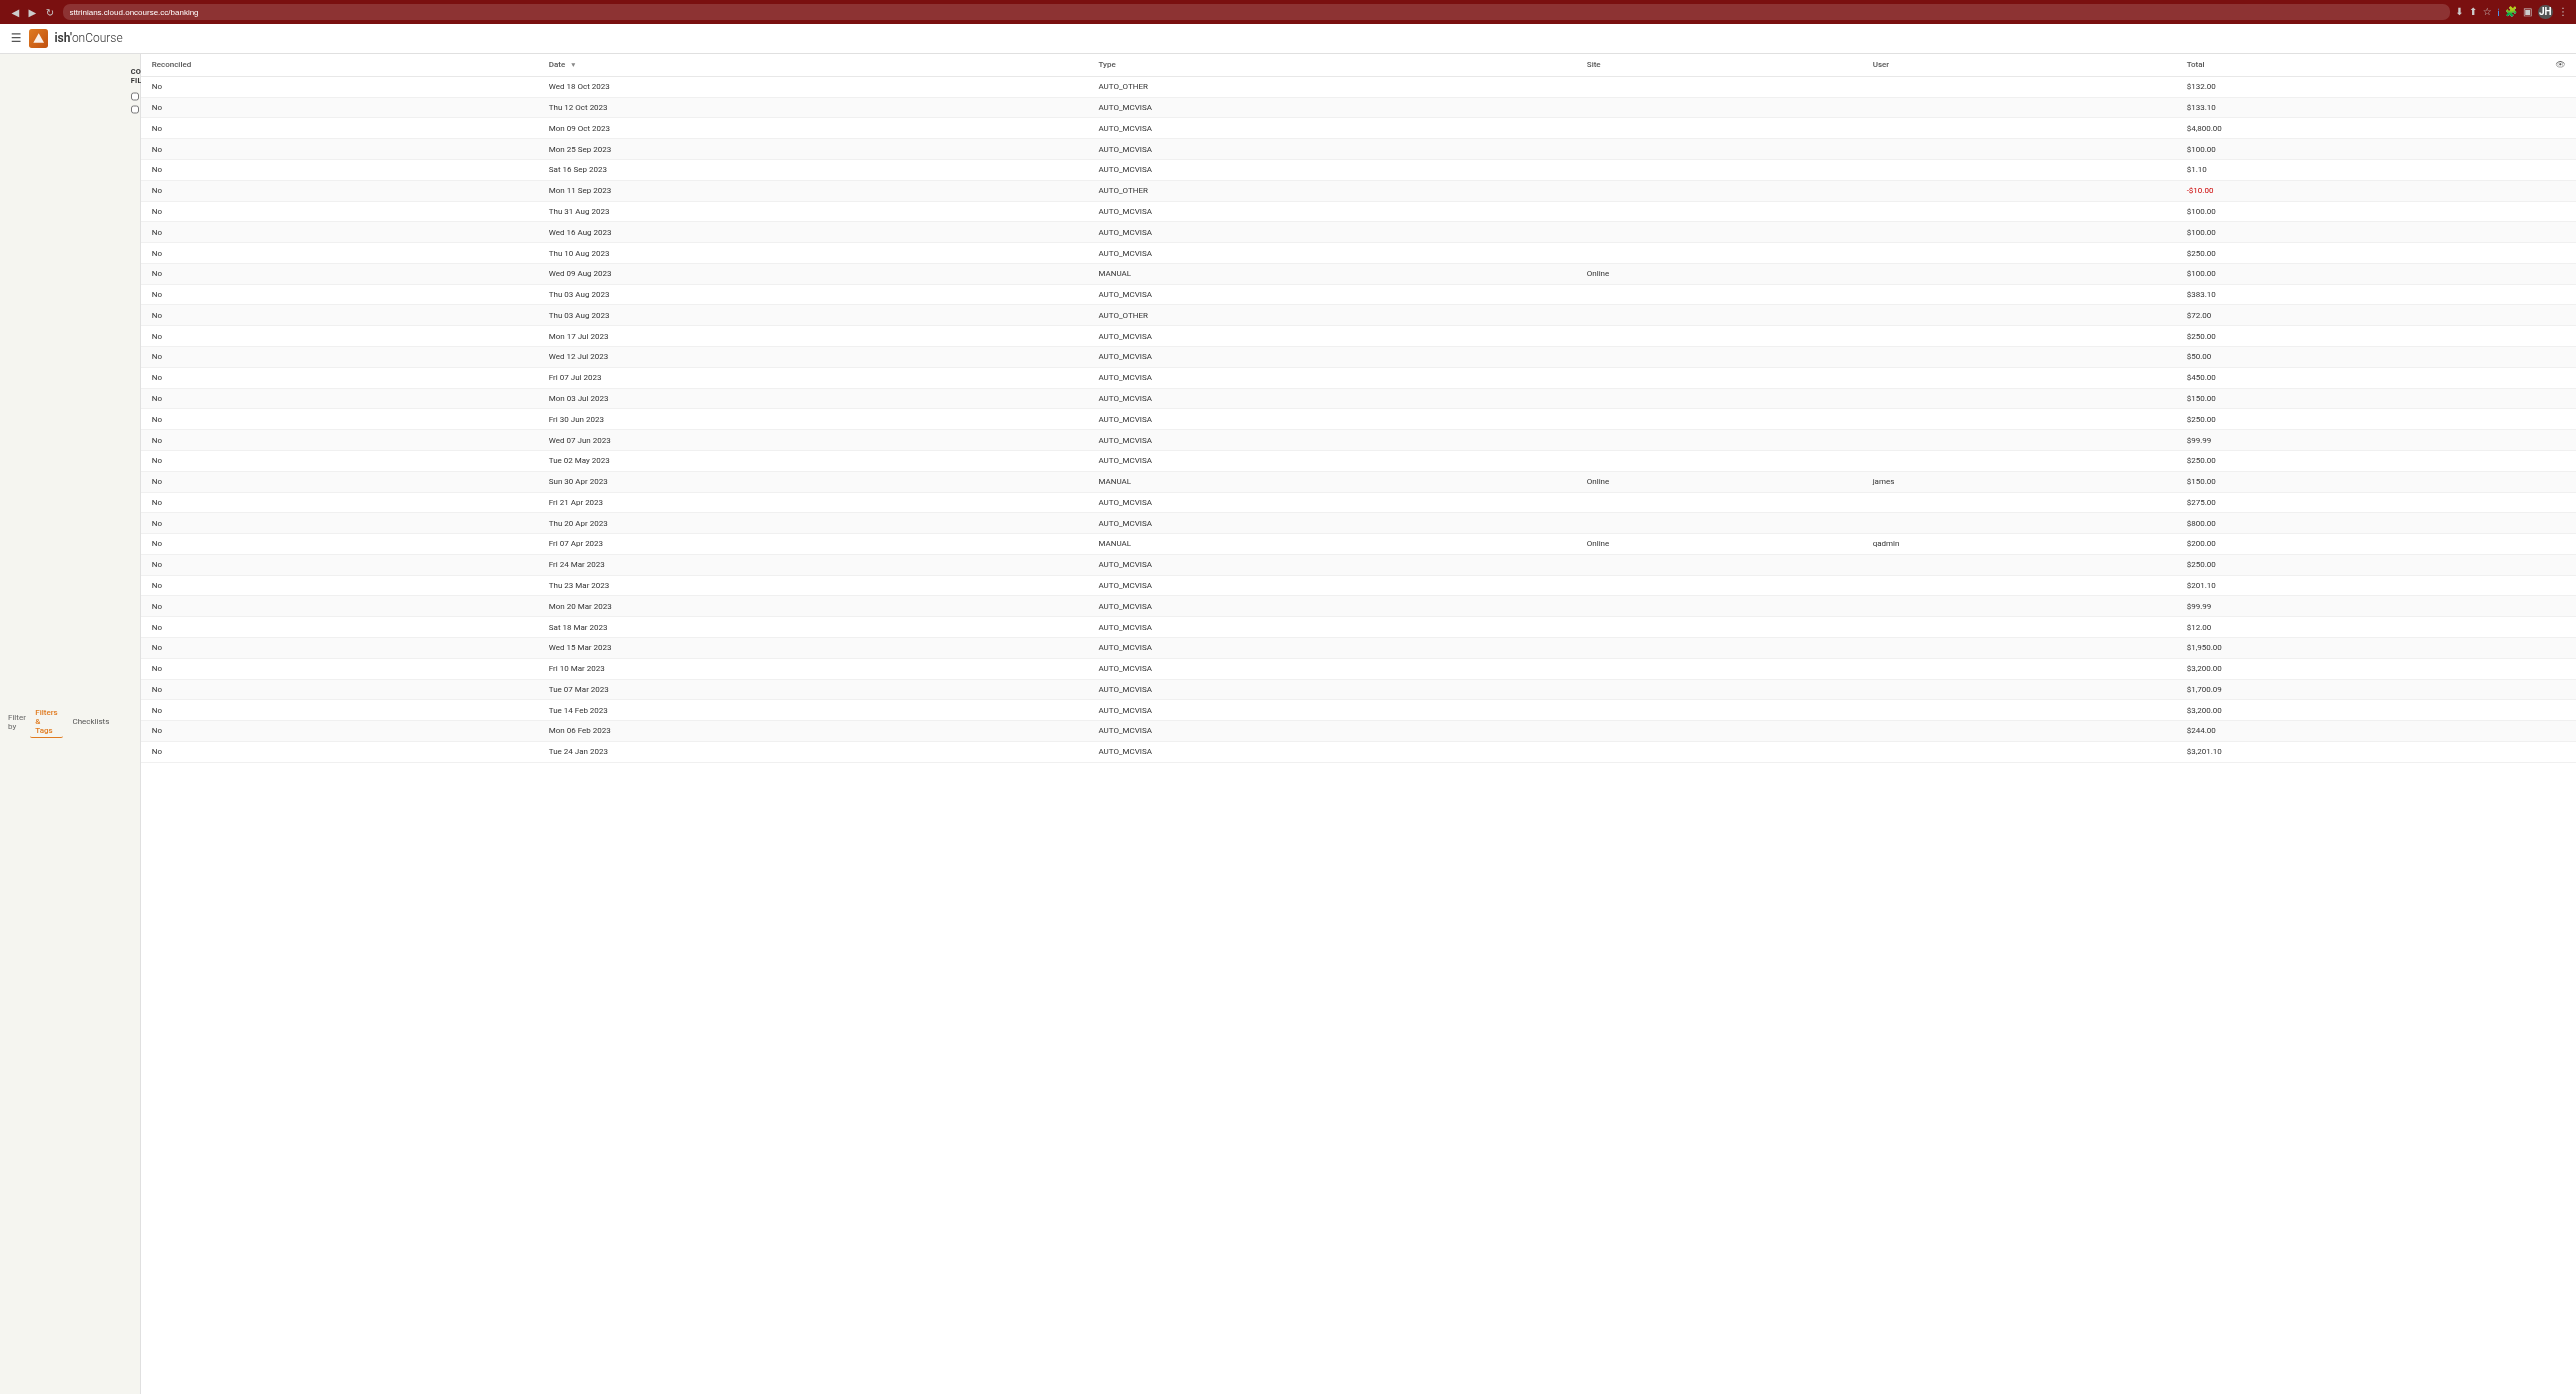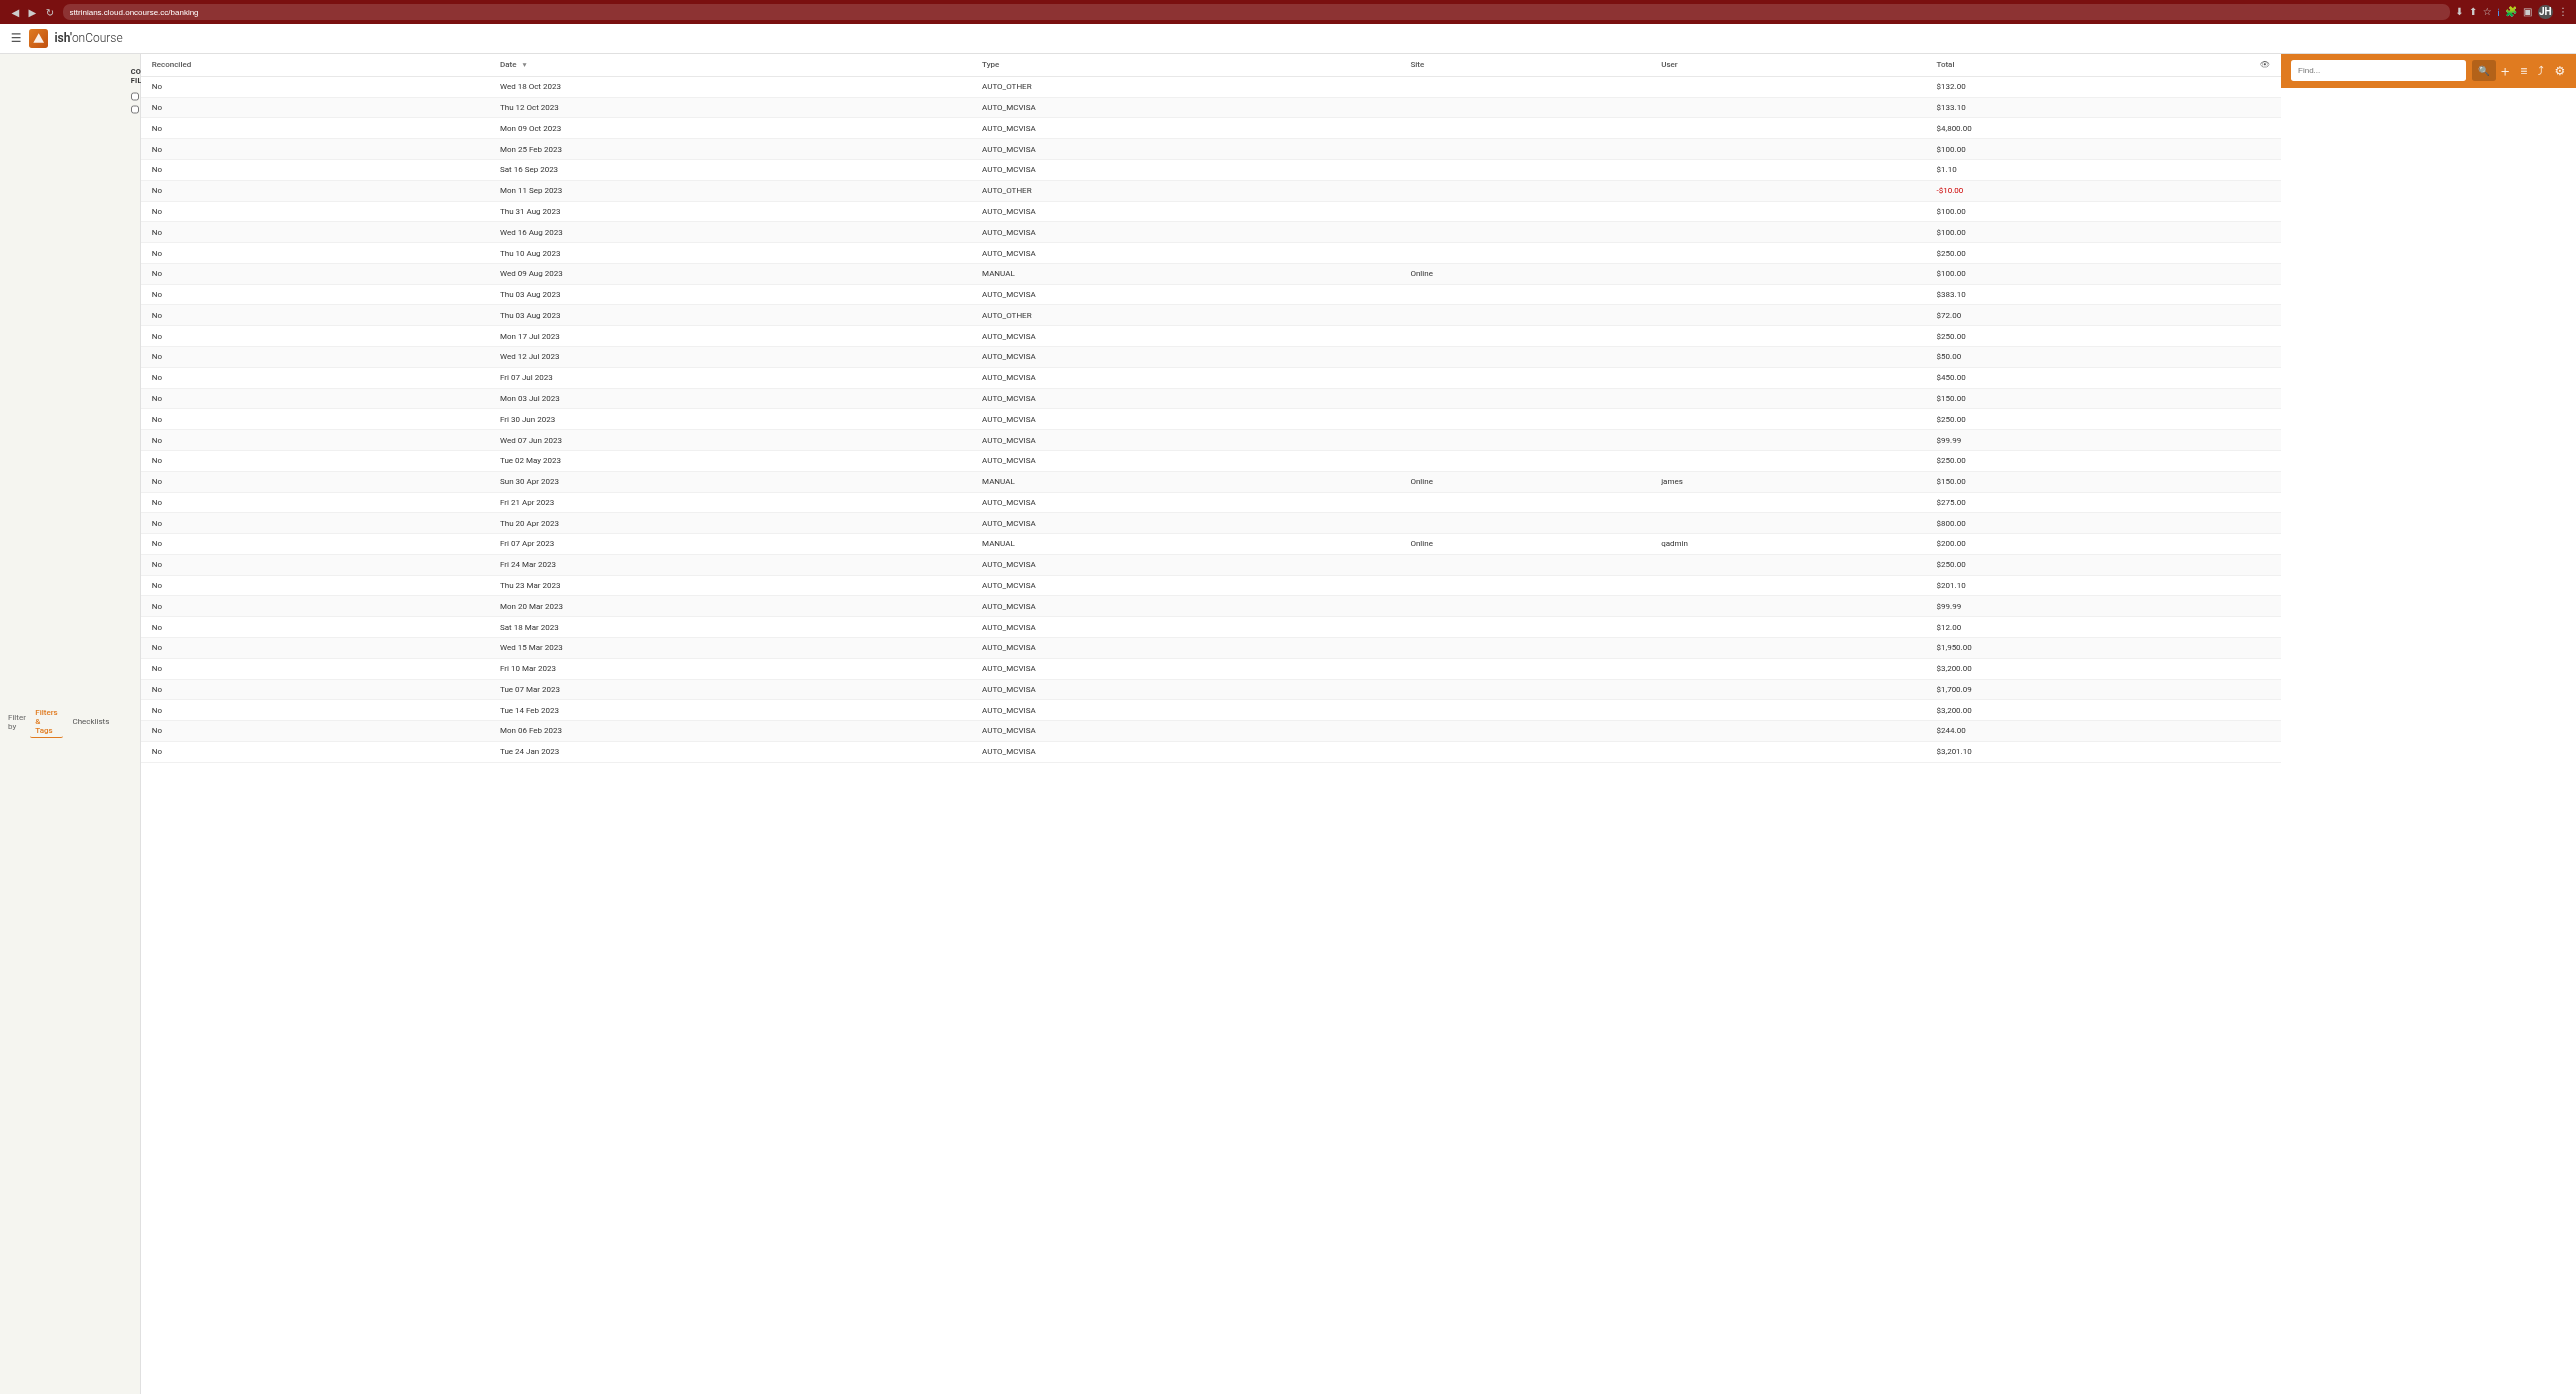--- a/index.html
+++ b/index.html
@@ -342,21 +342,21 @@
                 <td>No</td>
                 <td>Mon 09 Oct 2023</td>
                 <td>AUTO_MCVISA</td>
                 <td></td>
                 <td></td>
                 <td>$4,800.00</td>
                 <td></td>
               </tr>
               <tr>
                 <td>No</td>
-                <td>Mon 25 Feb 2023</td>
+                <td>Mon 25 Sep 2023</td>
                 <td>AUTO_MCVISA</td>
                 <td></td>
                 <td></td>
                 <td>$100.00</td>
                 <td></td>
               </tr>
               <tr>
                 <td>No</td>
                 <td>Sat 16 Sep 2023</td>
                 <td>AUTO_MCVISA</td>
@@ -614,29 +614,17 @@
                 <td>AUTO_MCVISA</td>
                 <td></td>
                 <td></td>
                 <td>$3,201.10</td>
                 <td></td>
               </tr>
             </tbody>
         </table>
       </div>
 
-      <div class="bottom-bar">
-        <input class="search-input" type="text" placeholder="Find..." style="">
-        <button class="search-btn">
-          <span>🔍</span>
-        </button>
-        <div class="bottom-right-icons">
-          <span style="font-size:14.8px;font-weight:300;">+</span>
-          <span>≡</span>
-          <span>⤴</span>
-          <span>⚙</span>
-        </div>
-      </div>
     </div>
 
   </div>
 </div>
 
 
 </body></html>

